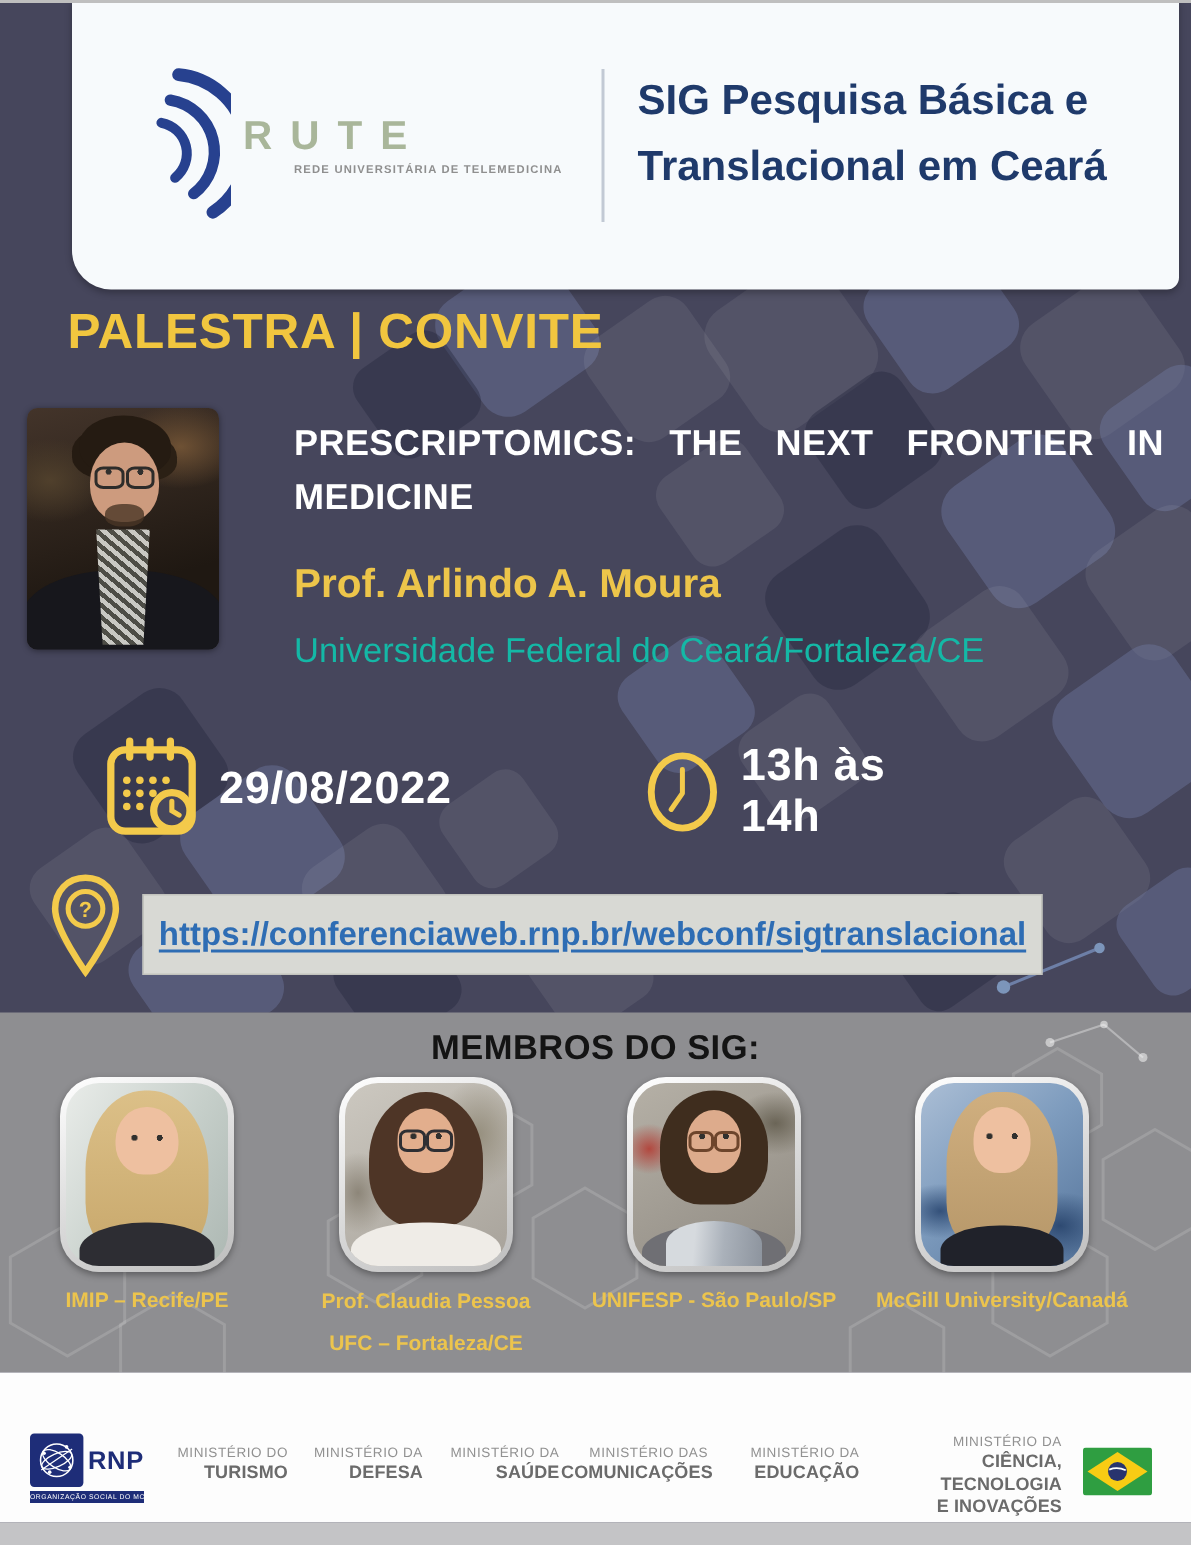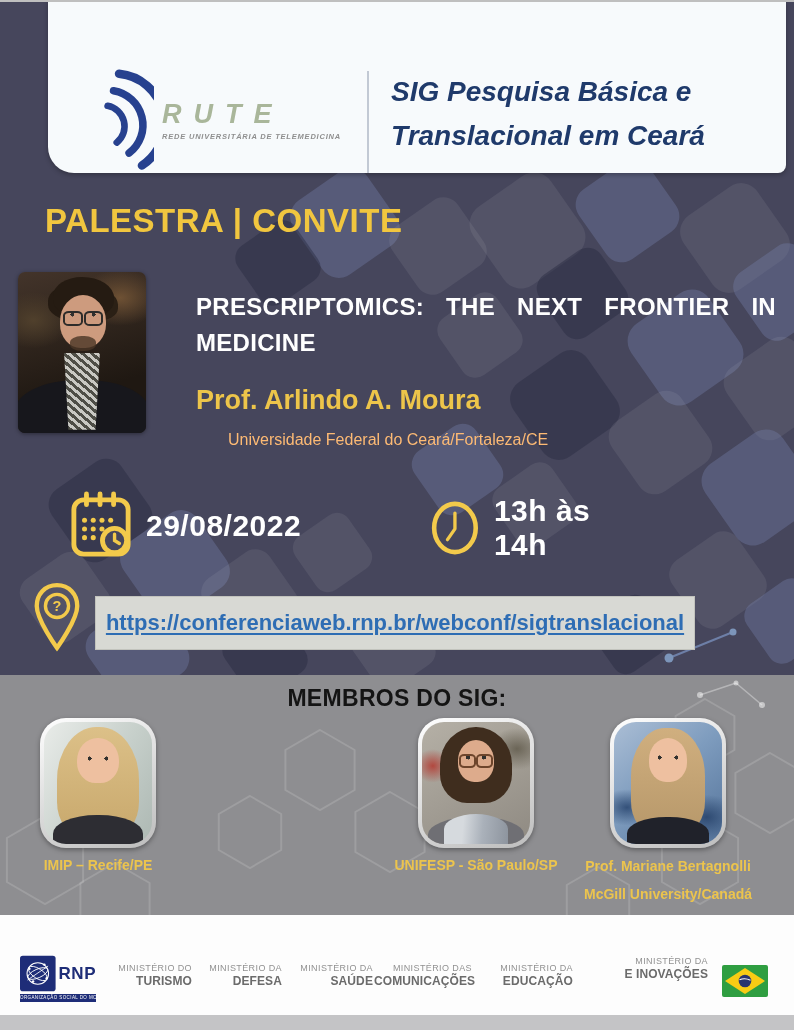--- a/index.html
+++ b/index.html
@@ -13,50 +13,50 @@
 
   
   .bg-decor{position:absolute;left:0;top:0;width:794px;height:675px;overflow:hidden;z-index:1;}
   .bg-decor i{position:absolute;display:block;border-radius:22%;transform:rotate(-35deg);}
   .ta{background:rgba(116,126,168,.38);}
   .tb{background:rgba(255,255,255,.07);}
   .tc{background:rgba(40,43,64,.45);}
 
   
   .header-card{
-    position:absolute;left:48px;top:0;right:8px;height:173px;
+    position:absolute;left:48px;top:0;right:8px;height:193px;
     background:#f7fafc;border-radius:0 0 8px 26px;z-index:5;
-    display:flex;align-items:flex-end;box-shadow:0 2px 5px rgba(0,0,0,.28);font-style:italic;
+    display:flex;align-items:center;box-shadow:0 2px 5px rgba(0,0,0,.28);
   }
   .rute-logo{display:flex;align-items:center;margin-left:48px;}
   .rute-waves{width:58px;height:104px;}
   .rute-text{margin-left:8px;}
   .rute-name{font-size:27px;font-weight:bold;color:#a9b69a;letter-spacing:12px;line-height:1;}
-  .rute-tagline{font-size:7.5px;color:#8f8f8f;letter-spacing:.8px;margin-top:4px;font-weight:bold;}
+  .rute-tagline{font-size:7.5px;color:#8f8f8f;letter-spacing:.8px;margin-top:4px;font-weight:bold;margin-left:34px;}
   .header-divider{width:2px;height:102px;background:#c2c9d4;margin-left:26px;}
   .sig-title{
     margin:0 0 16px 22px;font-size:28px;font-weight:bold;color:#1f3a6b;line-height:1.55;
   }
 
   
   .banner{
     position:absolute;left:45px;top:202px;z-index:5;
     font-size:33px;font-weight:bold;color:#f1c63f;letter-spacing:.5px;
   }
 
   
   .talk{position:absolute;left:0;top:270px;width:794px;z-index:5;}
   .speaker-frame{position:absolute;left:18px;top:2px;width:128px;height:161px;border-radius:7px;overflow:hidden;box-shadow:0 1px 4px rgba(0,0,0,.4);}
-  .talk-info{position:absolute;left:196px;top:11px;width:580px;}
+  .talk-info{position:absolute;left:196px;top:0;width:580px;}
   .talk-title{
     margin:8px 0 0 0;font-size:24px;font-weight:bold;color:#fff;line-height:1.5;
     text-align:justify;text-align-last:left;letter-spacing:.3px;
   }
   .speaker-name{margin-top:24px;font-size:27px;font-weight:bold;color:#edc54a;}
-  .speaker-aff{margin-top:15px;font-size:16px;color:#fdba74;margin-left:32px;}
+  .speaker-aff{margin-top:15px;font-size:23px;color:#14b8a6;}
 
   
   .schedule{position:absolute;left:0;top:490px;width:635px;height:80px;z-index:5;}
   .sched-item{position:absolute;display:flex;align-items:center;}
   .sched-date{left:70px;top:0;}
   .sched-time{left:430px;top:4px;}
   .sched-label{font-size:30px;font-weight:bold;color:#fff;margin-left:14px;letter-spacing:.5px;}
 
   
   .location{position:absolute;left:0;top:578px;width:794px;z-index:5;}
@@ -349,20 +349,35 @@
           <i class="hair"></i>
               <i class="face"></i>
               <i class="eyes"></i>
               <i class="torso"></i>
         </span>
           </div>
       </div>
       <div class="member-aff">IMIP – Recife/PE</div>
     </div>
 
+    <div class="member mem-1">
+      <div class="pframe">
+        <div class="mphoto">
+            <span class="av ph-m2">
+          <i class="hair"></i>
+              <i class="face"></i>
+              <i class="eyes"></i>
+              <i class="glasses"></i>
+              <i class="torso"></i>
+        </span>
+          </div>
+      </div>
+      <div class="member-name">Prof. Claudia Pessoa</div>
+      <div class="member-aff">UFC – Fortaleza/CE</div>
+    </div>
 
     <div class="member mem-2">
       <div class="pframe">
         <div class="mphoto">
             <span class="av ph-m3">
           <i class="hair"></i>
               <i class="face"></i>
               <i class="eyes"></i>
               <i class="glasses"></i>
               <i class="torso"></i>
@@ -377,21 +392,20 @@
       <div class="pframe">
         <div class="mphoto">
             <span class="av ph-m4">
           <i class="hair"></i>
               <i class="face"></i>
               <i class="eyes"></i>
               <i class="torso"></i>
         </span>
           </div>
       </div>
-      <div class="member-name">Prof. Mariane Bertagnolli</div>
       <div class="member-aff">McGill University/Canadá</div>
     </div>
   </section>
 
   <footer class="footer">
     <div class="rnp">
       <div class="rnp-row">
         <svg width="37" height="37" viewBox="0 0 38 38">
           <rect x="0" y="0" width="38" height="38" rx="3" fill="#1e2d78"></rect>
           <circle cx="19" cy="19" r="11.5" fill="none" stroke="#fff" stroke-width="1.1"></circle>
@@ -425,20 +439,21 @@
     <div class="ministry min-3">
       <div class="l1">MINISTÉRIO DAS</div>
       <div class="l2">COMUNICAÇÕES</div>
     </div>
     <div class="ministry min-4">
       <div class="l1">MINISTÉRIO DA</div>
       <div class="l2">EDUCAÇÃO</div>
     </div>
     <div class="ministry min-5">
       <div class="l1">MINISTÉRIO DA</div>
+      <div class="l2">CIÊNCIA, TECNOLOGIA</div>
       <div class="l3">E INOVAÇÕES</div>
     </div>
 
     <div class="flag-wrap">
       <svg width="46" height="32" viewBox="0 0 46 32">
         <rect x="0" y="0" width="46" height="32" rx="2" fill="#2f9e41"></rect>
         <polygon points="23,3 43,16 23,29 3,16" fill="#f8cc14"></polygon>
         <circle cx="23" cy="16" r="6.3" fill="#28346e"></circle>
         <path d="M17.5 14.7 Q23 12.6 28.5 15.2" fill="none" stroke="#fff" stroke-width="1.2"></path>
       </svg>

